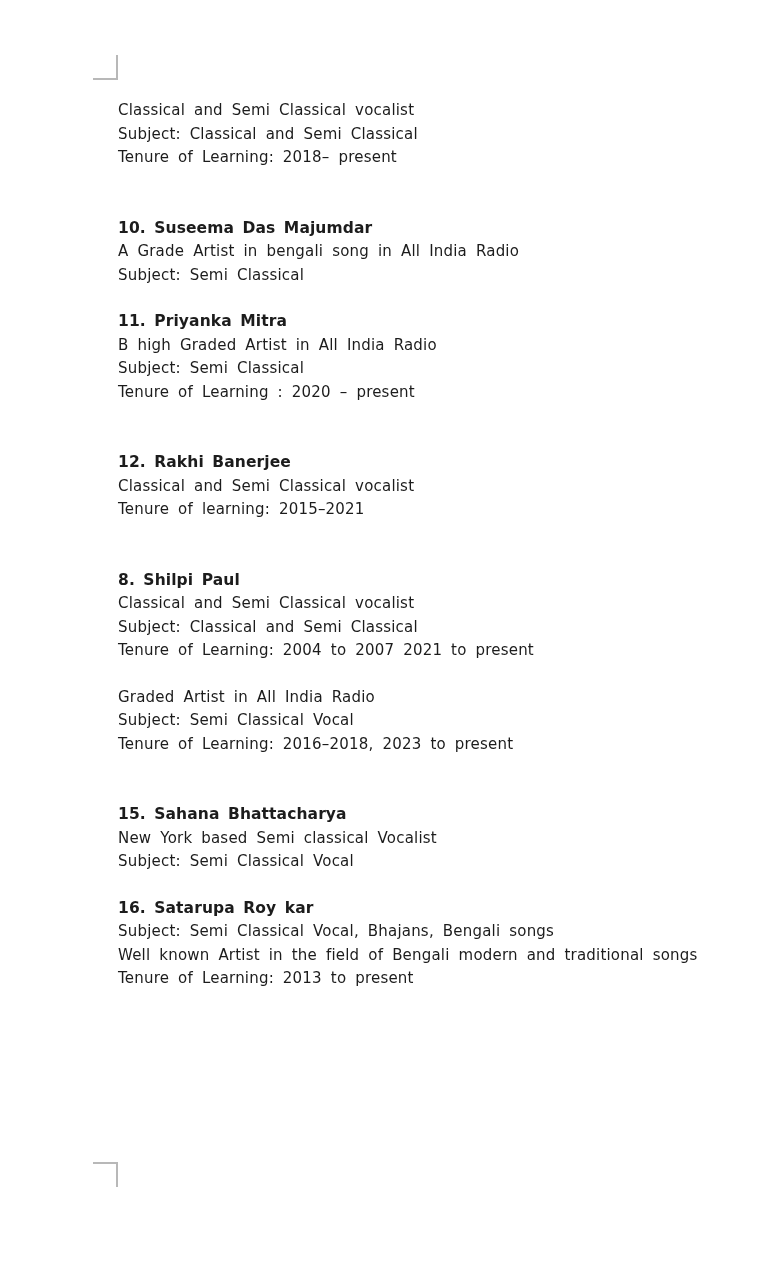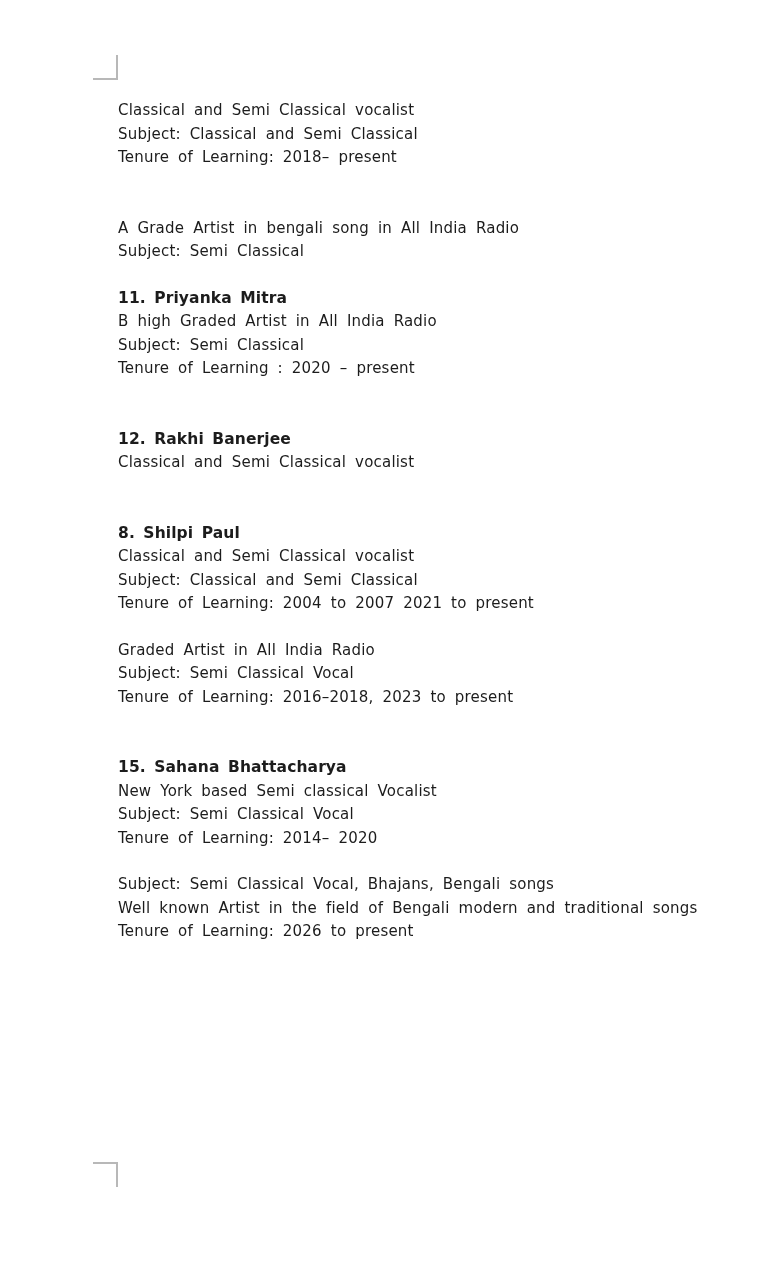--- a/index.html
+++ b/index.html
@@ -64,55 +64,57 @@
 
 <div class="content">
 
   <div class="entry gap-2">
     <p>Classical and Semi Classical vocalist</p>
     <p>Subject: Classical and Semi Classical</p>
     <p>Tenure of Learning: 2018– present</p>
   </div>
 
   <div class="entry gap-1">
+    <p class="name">10. Suseema Das Majumdar</p>
     <p>A Grade Artist in bengali song in All India Radio</p>
     <p>Subject: Semi Classical</p>
   </div>
 
   <div class="entry gap-2">
     <p class="name">11. Priyanka Mitra</p>
     <p>B high Graded Artist in All India Radio</p>
     <p>Subject: Semi Classical</p>
     <p>Tenure of Learning : 2020 – present</p>
   </div>
 
   <div class="entry gap-2">
     <p class="name">12. Rakhi Banerjee</p>
     <p>Classical and Semi Classical vocalist</p>
+    <p>Tenure of learning: 2015–2021</p>
   </div>
 
   <div class="entry gap-1">
     <p class="name">8. Shilpi Paul</p>
     <p>Classical and Semi Classical vocalist</p>
     <p>Subject: Classical and Semi Classical</p>
     <p>Tenure of Learning: 2004 to 2007 2021 to present</p>
   </div>
 
   <div class="entry gap-2">
     <p>Graded Artist in All India Radio</p>
     <p>Subject: Semi Classical Vocal</p>
     <p>Tenure of Learning: 2016–2018, 2023 to present</p>
   </div>
 
   <div class="entry gap-1">
     <p class="name">15. Sahana Bhattacharya</p>
     <p>New York based Semi classical Vocalist</p>
     <p>Subject: Semi Classical Vocal</p>
-    <p>Tenure of Learning: 2014– 2020</p>
   </div>
 
   <div class="entry">
+    <p class="name">16. Satarupa Roy kar</p>
     <p>Subject: Semi Classical Vocal, Bhajans, Bengali songs</p>
     <p>Well known Artist in the field of Bengali modern and traditional songs</p>
-    <p>Tenure of Learning: 2026 to present</p>
+    <p>Tenure of Learning: 2013 to present</p>
   </div>
 
 </div>
 
 </body></html>

